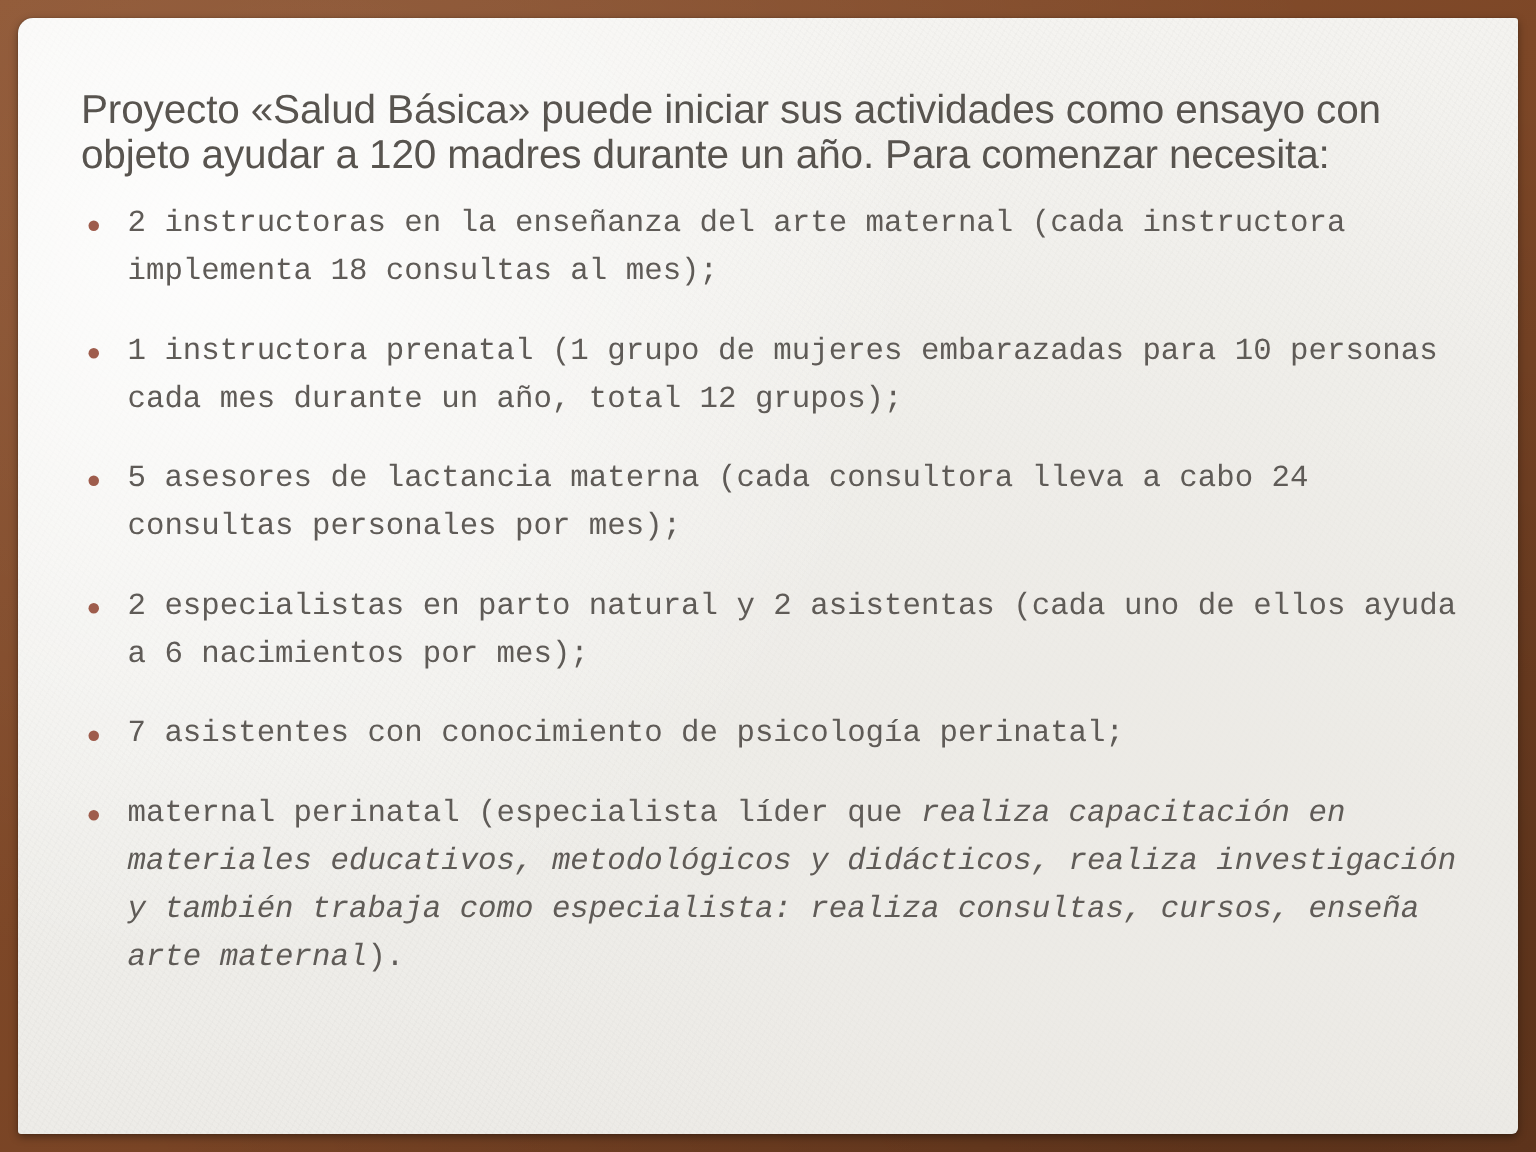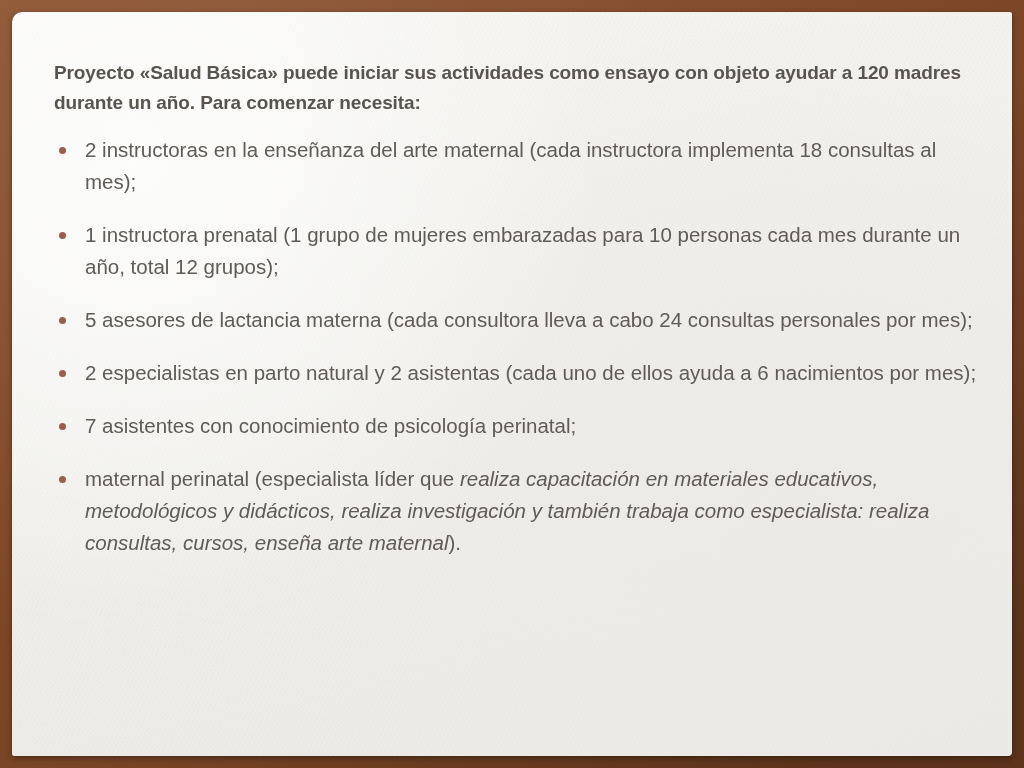--- a/index.html
+++ b/index.html
@@ -50,22 +50,22 @@
 
   #slide-content {
     position: absolute;
     left: 42px;
     top: 46px;
     right: 32px;
   }
 
   
   #slide-title {
-    font-size: 19px;
-    font-weight: bold;
+    font-size: 27px;
+    font-weight: normal;
     line-height: 30px;
     color: #58544f;
     letter-spacing: -0.1px;
     margin: 0 0 16px 0;
     max-width: 925px;
     text-shadow: 0 1px 0 rgba(255,255,255,0.5);
   }
 
   
   #bullet-list {
@@ -89,20 +89,21 @@
     position: absolute;
     left: 5px;
     top: 13px;
     width: 7px;
     height: 7px;
     border-radius: 50%;
     background: #9e5c4c;
   }
   .bullet-text {
     display: block;
+    font-family: Liberation Mono, monospace;
   }
   .bullet-text em {
     font-style: italic;
   }
 </style>
 </head>
 <body>
 
 <div id="slide-frame">
   <div id="slide-card">

